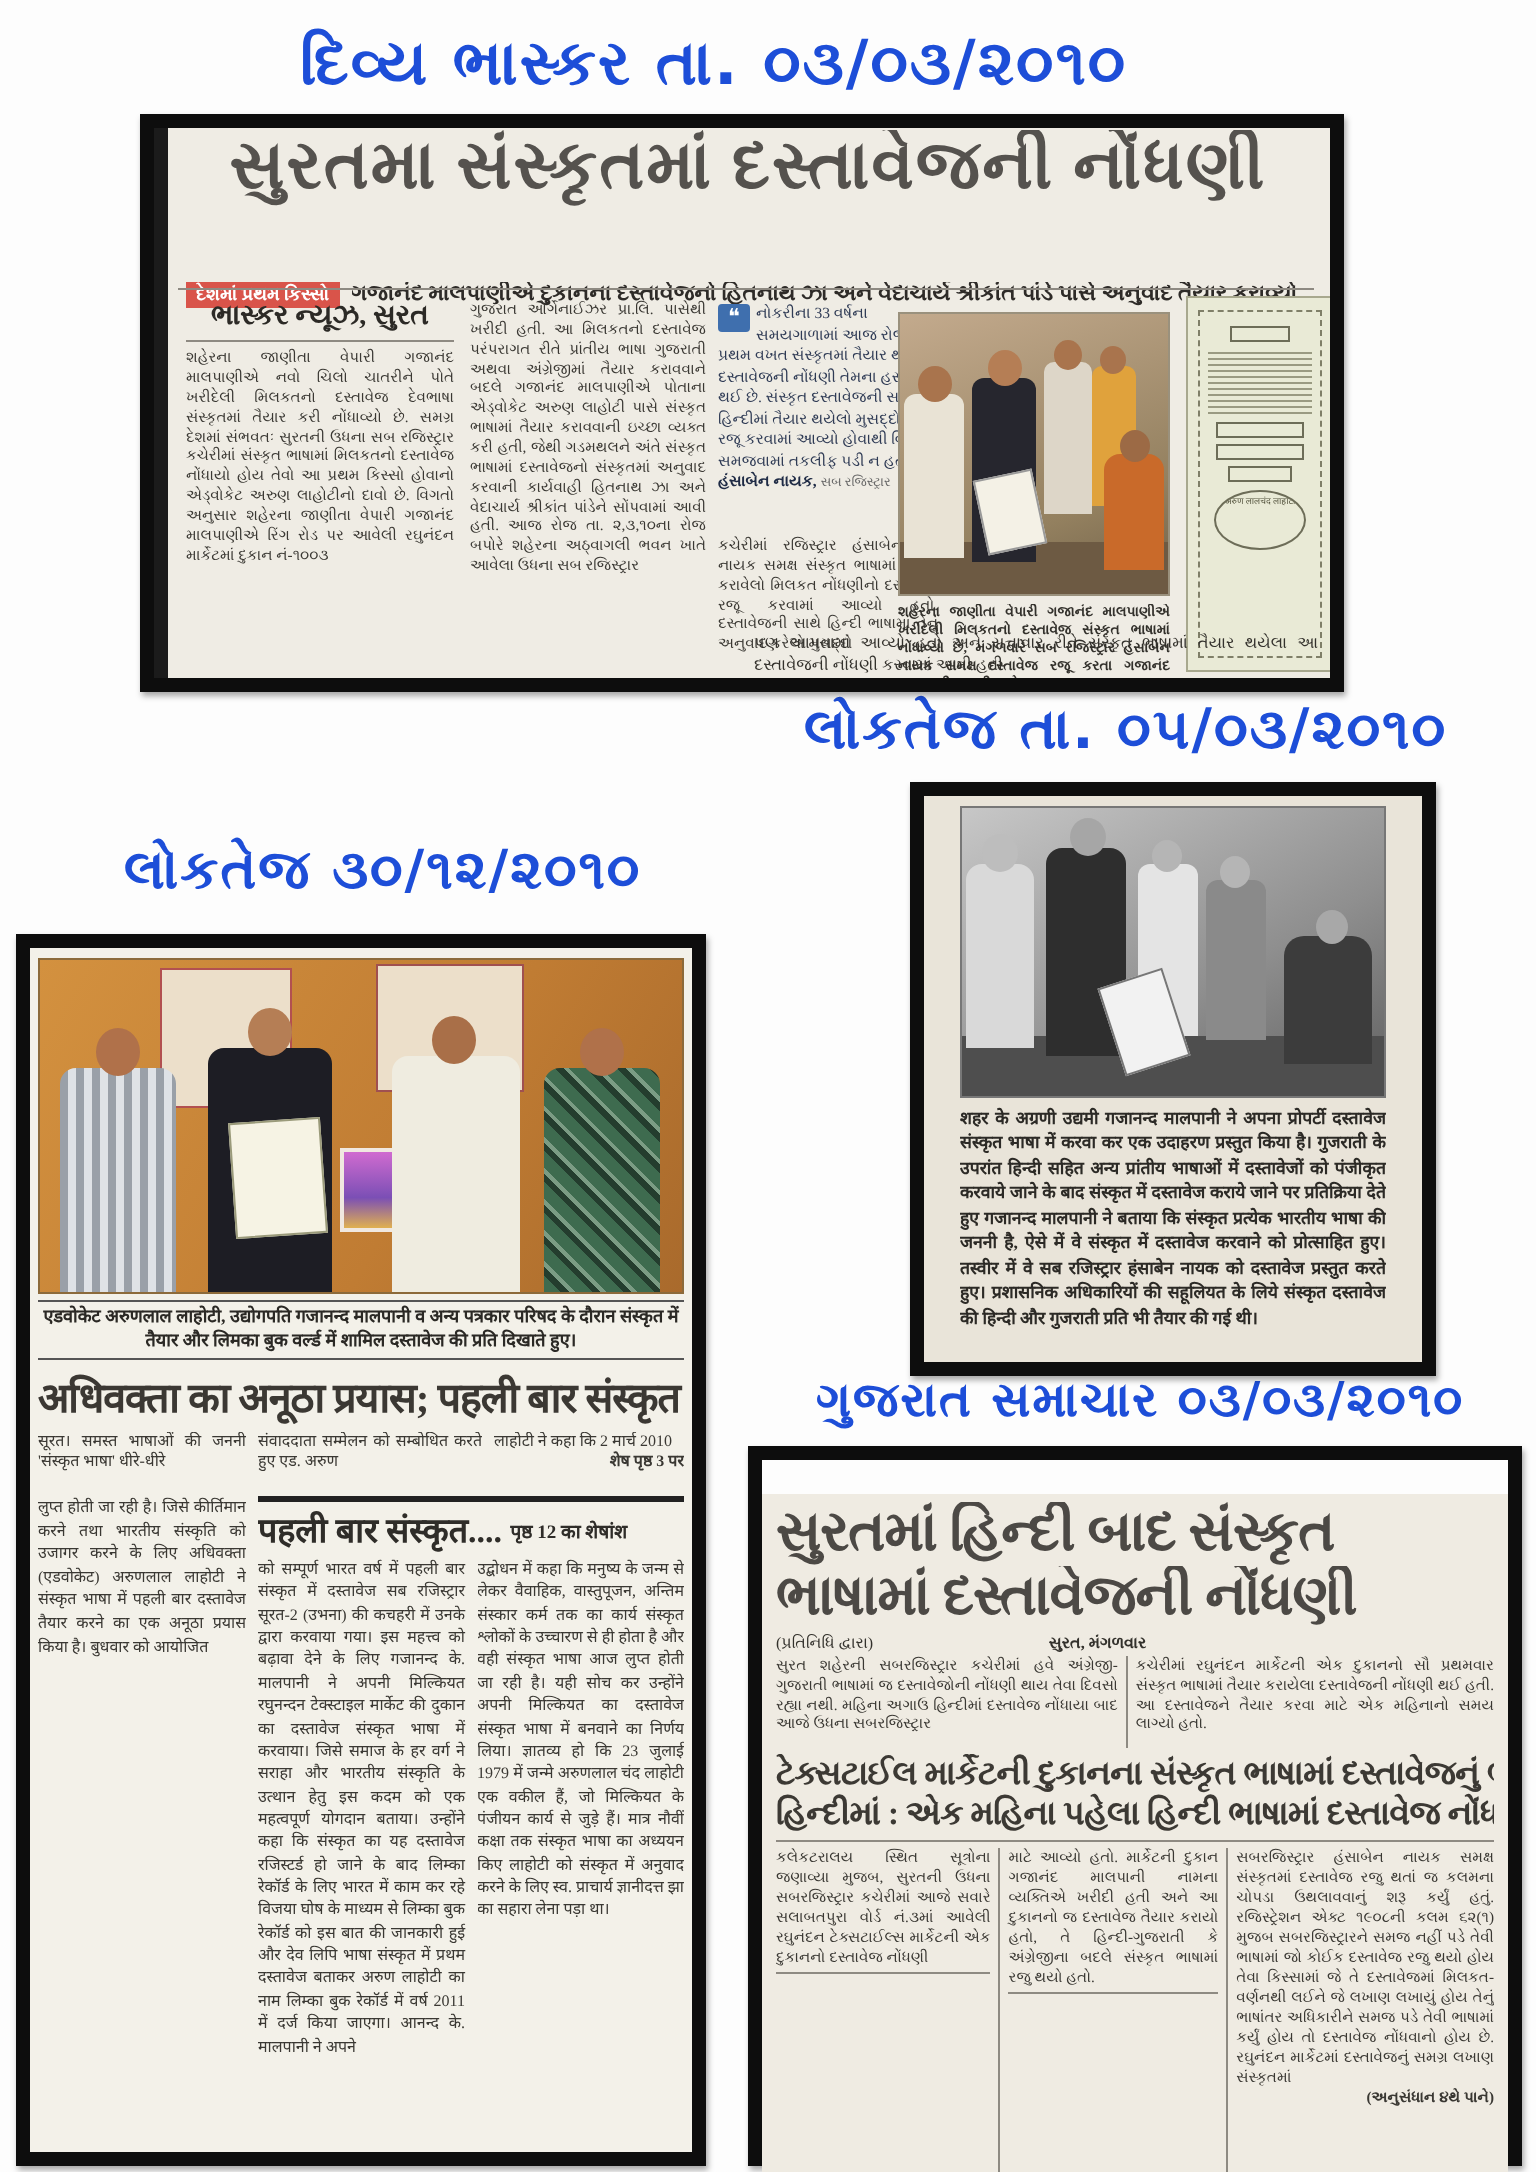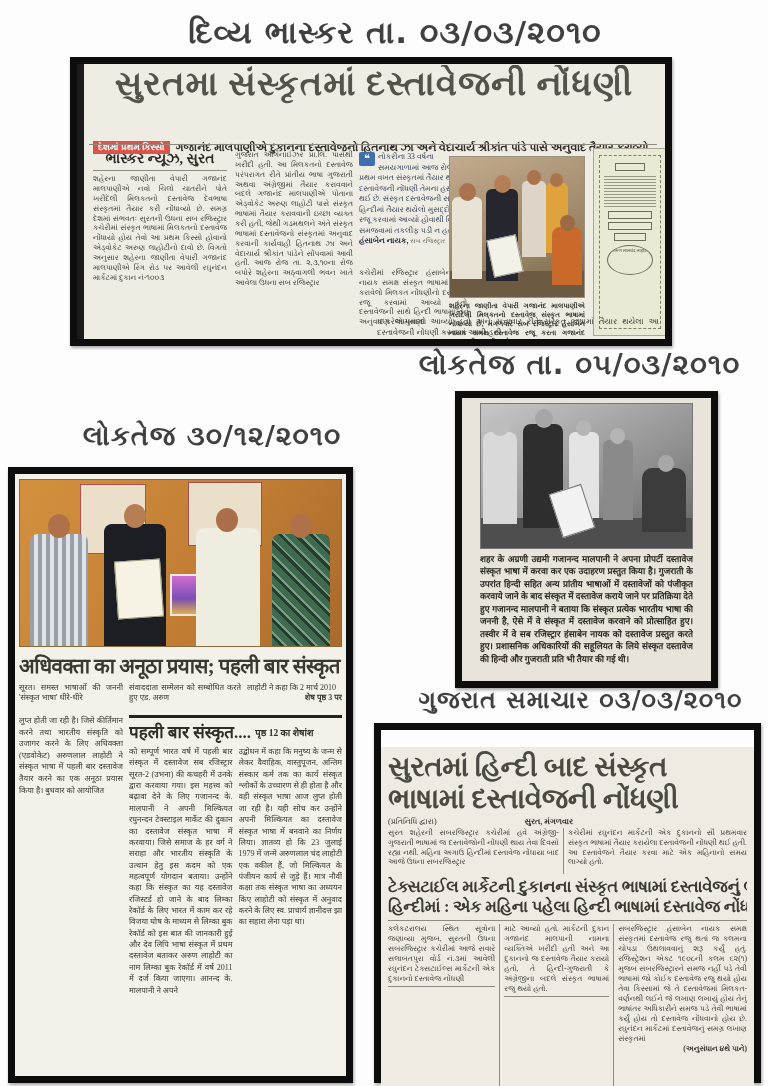--- a/index.html
+++ b/index.html
@@ -1,19 +1,19 @@
 <!DOCTYPE html>
 <html><head>
 <meta charset="utf-8">
 <style>
   * { margin:0; padding:0; box-sizing:border-box; }
   html,body { width:768px; height:1086px; }
   body { background:#fdfdfd; font-family:"Liberation Serif", serif; position:relative; overflow:hidden; }
 
-  .handtitle { position:absolute; text-align:center; color:#404040;
+  .handtitle { position:absolute; color:#1d4ed8;
     font-family:"DejaVu Sans", sans-serif; font-weight:600; letter-spacing:1px; }
 
   .clip { position:absolute; border:7px solid #0d0d0d; box-shadow:1px 2px 3px rgba(0,0,0,.35); }
   .clip-inner { position:relative; width:100%; height:100%; overflow:hidden; }
 
   
   .c1 { left:70px; top:57px; width:602px; height:289px; }
   .c1 .clip-inner { background:#efece4; }
   .c1 .mast-edge { position:absolute; left:0; top:0; width:7px; height:100%; background:#1b1b1b; }
   .c1-headline { position:absolute; left:14px; right:8px; top:1px; text-align:center;
@@ -188,20 +188,21 @@
       <div class="ph" style="left:28px;bottom:108px;width:22px;height:24px;background:#b0714a;border-radius:50%;"></div>
       <div class="ph" style="left:84px;bottom:0;width:62px;height:122px;background:#1d1d24;border-radius:8px 8px 0 0;"></div>
       <div class="ph" style="left:104px;bottom:118px;width:22px;height:24px;background:#b57e55;border-radius:50%;"></div>
       <div class="ph" style="left:96px;bottom:28px;width:46px;height:58px;background:#f6f3e4;border:1px solid #9a9a7a;transform:rotate(-4deg);"></div>
       <div class="ph" style="left:150px;bottom:30px;width:30px;height:42px;background:linear-gradient(#d06bd0,#7b4fb5 60%,#e0b050);border:2px solid #f0e8e0;"></div>
       <div class="ph" style="left:176px;bottom:0;width:64px;height:118px;background:#efece0;border-radius:8px 8px 0 0;"></div>
       <div class="ph" style="left:196px;bottom:114px;width:22px;height:24px;background:#a96f48;border-radius:50%;"></div>
       <div class="ph" style="left:252px;bottom:0;width:58px;height:112px;background:repeating-linear-gradient(45deg,#3e6b4f 0 6px,#243d2e 6px 9px,#7b9c84 9px 11px);border-radius:8px 8px 0 0;"></div>
       <div class="ph" style="left:270px;bottom:108px;width:22px;height:24px;background:#b0714a;border-radius:50%;"></div>
     </div>
+    <div class="c3-photocap">एडवोकेट अरुणलाल लाहोटी, उद्योगपति गजानन्द मालपानी व अन्य पत्रकार परिषद के दौरान संस्कृत में तैयार और लिमका बुक वर्ल्ड में शामिल दस्तावेज की प्रति दिखाते हुए।</div>
     <div class="c3-headline">अधिवक्ता का अनूठा प्रयास; पहली बार संस्कृत में दस्तावेज</div>
     <div class="c3-introrow">
       <div style="width:104px;">सूरत। समस्त भाषाओं की जननी 'संस्कृत भाषा' धीरे-धीरे</div>
       <div style="width:112px;">संवाददाता सम्मेलन को सम्बोधित करते हुए एड. अरुण</div>
       <div style="flex:1;">
         <span>लाहोटी ने कहा कि 2 मार्च 2010</span>
         <span style="display:block;text-align:right;font-weight:bold;">शेष पृष्ठ 3 पर</span>
       </div>
     </div>
     <div class="c3-main">

